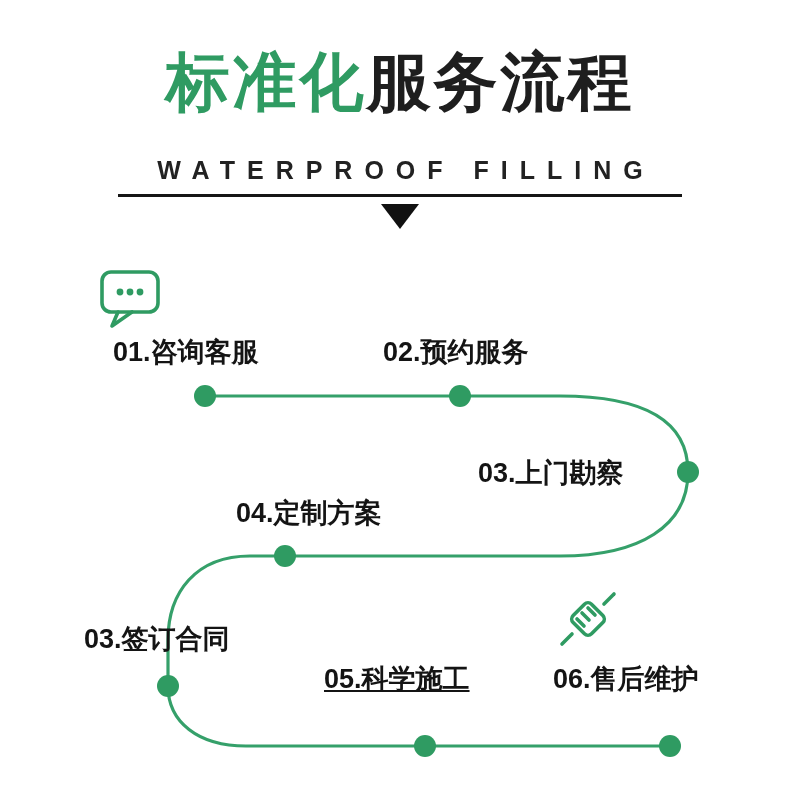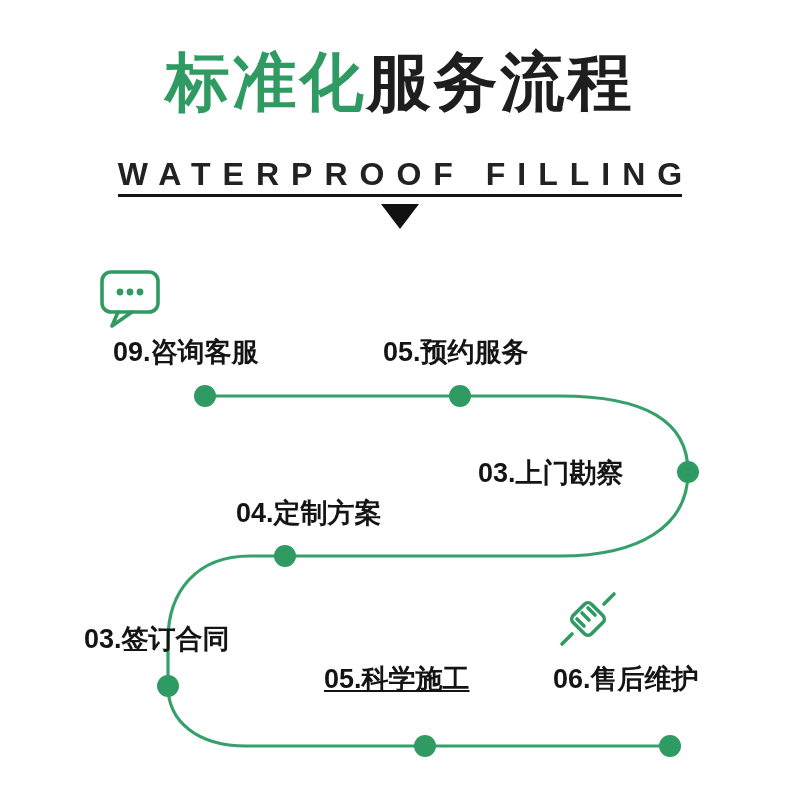--- a/index.html
+++ b/index.html
@@ -10,21 +10,21 @@
   html,body{margin:0;padding:0;background:#ffffff;}
   body{width:800px;height:800px;font-family:"Liberation Sans","DejaVu Sans",sans-serif;}
   .poster{position:relative;width:800px;height:800px;background:#fff;overflow:hidden;border-radius:20px;}
 
   
   .title{position:absolute;top:44px;left:0;width:100%;margin:0;text-align:center;
          font-size:64px;font-weight:800;letter-spacing:3px;line-height:1.2;}
   .title .green{color:var(--green);}
   .title .dark{color:var(--dark);}
   .subtitle{position:absolute;top:156px;left:0;width:100%;text-align:center;
-            font-size:32px;font-weight:700;color:#222;letter-spacing:12px;text-indent:12px;}
+            font-size:25px;font-weight:700;color:#222;letter-spacing:12px;text-indent:12px;}
   .divider{position:absolute;top:194px;left:118px;width:564px;height:3px;background:#161616;}
   .triangle{position:absolute;top:204px;left:381px;width:0;height:0;
             border-left:19px solid transparent;border-right:19px solid transparent;
             border-top:25px solid #111;}
 
   
   .diagram{position:absolute;inset:0;}
   .flow-svg{position:absolute;left:0;top:0;width:800px;height:800px;}
   .flow-path{stroke:var(--line);stroke-width:3.2;fill:none;}
   .dot{fill:var(--green);}
@@ -72,22 +72,22 @@
       </g>
 
       <g transform="translate(552,590)">
         <rect class="icon-stroke" x="23" y="16" width="26" height="26" rx="5" transform="rotate(45 36 29)"></rect>
         <path class="icon-stroke" d="M 52 14 L 62 4"></path>
         <path class="icon-stroke" d="M 20 44 L 10 54"></path>
         <path class="icon-stroke" d="M 30 23 l 7 7 M 36 18 l 7 7 M 25 29 l 7 7"></path>
       </g>
     </svg>
 
-    <div class="step-label" style="left:113px;top:334px;">09.咨询客服</div>
-    <div class="step-label" style="left:383px;top:334px;">05.预约服务</div>
+    <div class="step-label" style="left:113px;top:334px;">01.咨询客服</div>
+    <div class="step-label" style="left:383px;top:334px;">02.预约服务</div>
     <div class="step-label" style="left:478px;top:455px;">03.上门勘察</div>
     <div class="step-label" style="left:236px;top:495px;">04.定制方案</div>
     <div class="step-label" style="left:84px;top:621px;">03.签订合同</div>
     <div class="step-label" style="left:324px;top:661px;text-decoration:underline;">05.科学施工</div>
     <div class="step-label" style="left:553px;top:661px;">06.售后维护</div>
   </div>
 
 </div>
 
 </body></html>

